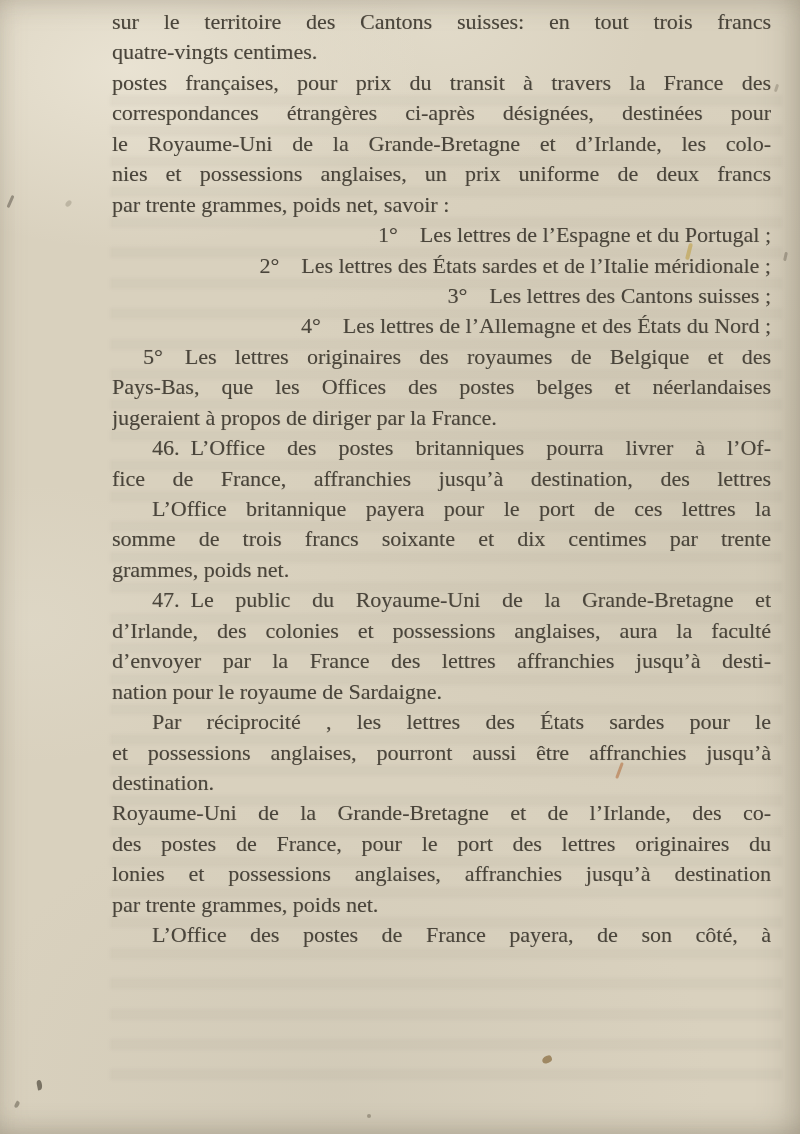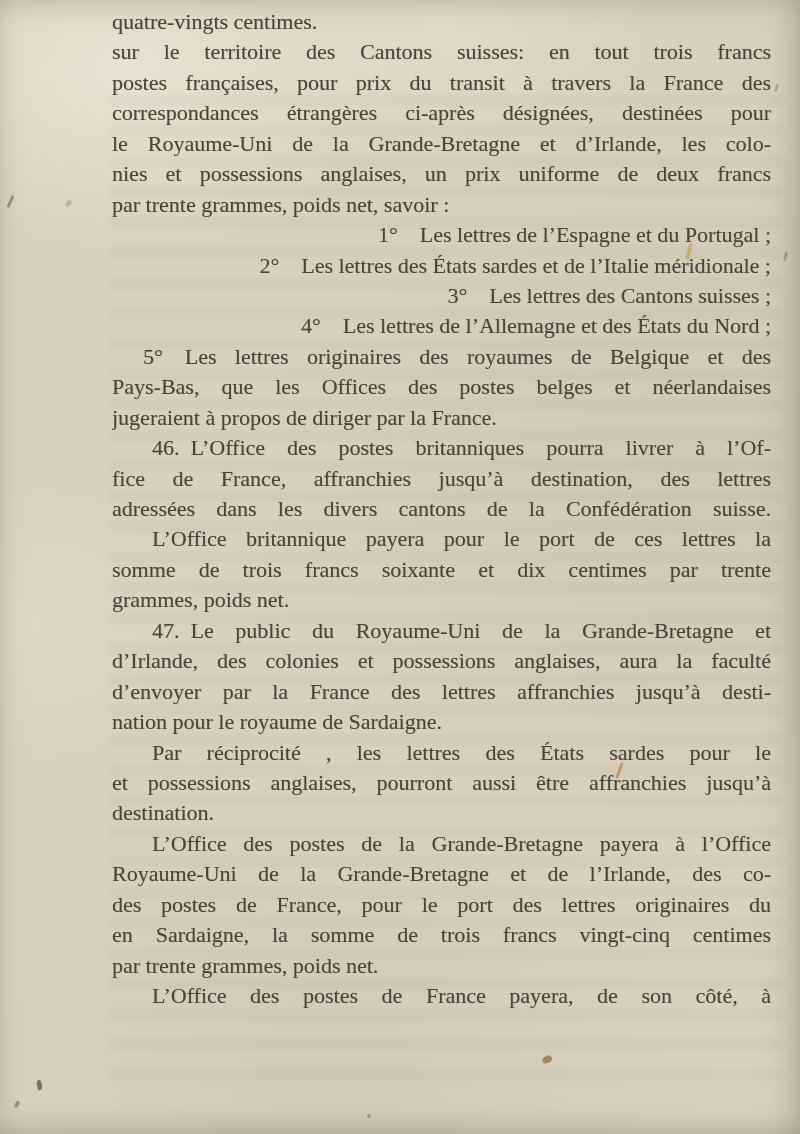--- a/index.html
+++ b/index.html
@@ -77,51 +77,49 @@
   .s8  { left: 784px; top: 252px;  width: 3px;  height: 9px;  background: rgba(110,103,88,0.45); transform: rotate(12deg);  border-radius: 2px; }
   .s9  { left: 367px; top: 1114px; width: 4px;  height: 4px;  background: rgba(100,94,78,0.45);  border-radius: 50%; }
   .s10 { left: 775px; top: 84px;   width: 3px;  height: 8px;  background: rgba(120,112,95,0.4);  transform: rotate(18deg); border-radius: 2px; }
 </style>
 </head>
 <body>
 
 <div class="page" style="background-color: rgb(217, 209, 190);">
   <div class="ghost"></div>
   <div class="text-block" style="color: rgb(74, 69, 59);">
+      <div class="line j">sur le territoire des Cantons suisses: en tout trois francs</div>
       <div class="line">quatre-vingts centimes.</div>
-      <div class="line j">sur le territoire des Cantons suisses: en tout trois francs</div>
       <div class="line j">postes françaises, pour prix du transit à travers la France des</div>
       <div class="line j">correspondances étrangères ci-après désignées, destinées pour</div>
       <div class="line j">le Royaume-Uni de la Grande-Bretagne et d’Irlande, les colo-</div>
       <div class="line j">nies et possessions anglaises, un prix uniforme de deux francs</div>
       <div class="line">par trente grammes, poids net, savoir :</div>
       <div class="line ind-item">1° Les lettres de l’Espagne et du Portugal ;</div>
       <div class="line ind-item">2° Les lettres des États sardes et de l’Italie méridionale ;</div>
       <div class="line ind-item">3° Les lettres des Cantons suisses ;</div>
       <div class="line ind-item">4° Les lettres de l’Allemagne et des États du Nord ;</div>
       <div class="line j ind-item">5° Les lettres originaires des royaumes de Belgique et des</div>
       <div class="line j">Pays-Bas, que les Offices des postes belges et néerlandaises</div>
       <div class="line">jugeraient à propos de diriger par la France.</div>
       <div class="line j ind-para">46. L’Office des postes britanniques pourra livrer à l’Of-</div>
       <div class="line j">fice de France, affranchies jusqu’à destination, des lettres</div>
-      <div class="line j">adressées dans les divers cantons de la Confédération suisse.</div>
       <div class="line j ind-para">L’Office britannique payera pour le port de ces lettres la</div>
       <div class="line j">somme de trois francs soixante et dix centimes par trente</div>
       <div class="line">grammes, poids net.</div>
       <div class="line j ind-para">47. Le public du Royaume-Uni de la Grande-Bretagne et</div>
       <div class="line j">d’Irlande, des colonies et possessions anglaises, aura la faculté</div>
       <div class="line j">d’envoyer par la France des lettres affranchies jusqu’à desti-</div>
       <div class="line">nation pour le royaume de Sardaigne.</div>
       <div class="line j ind-para">Par réciprocité , les lettres des États sardes pour le</div>
       <div class="line j">et possessions anglaises, pourront aussi être affranchies jusqu’à</div>
       <div class="line">destination.</div>
-      <div class="line j ind-para">L’Office des postes de la Grande-Bretagne payera à l’Office</div>
       <div class="line j">Royaume-Uni de la Grande-Bretagne et de l’Irlande, des co-</div>
       <div class="line j">des postes de France, pour le port des lettres originaires du</div>
-      <div class="line j">en Sardaigne, la somme de trois francs vingt-cinq centimes</div>
+      <div class="line j">lonies et possessions anglaises, affranchies jusqu’à destination</div>
       <div class="line">par trente grammes, poids net.</div>
       <div class="line j ind-para">L’Office des postes de France payera, de son côté, à</div>
     </div>
   <div class="speck s1"></div>
   <div class="speck s2"></div>
   <div class="speck s3"></div>
   <div class="speck s4"></div>
   <div class="speck s5"></div>
   <div class="speck s6"></div>
   <div class="speck s7"></div>

